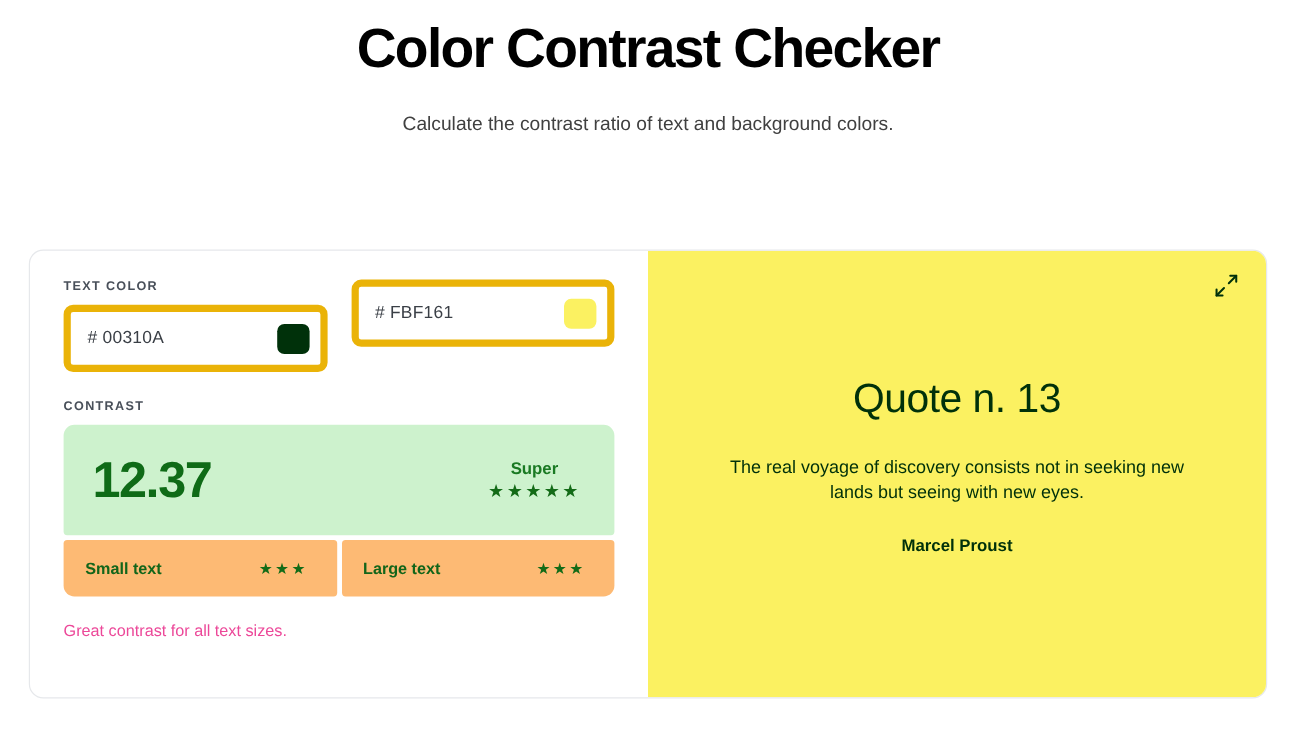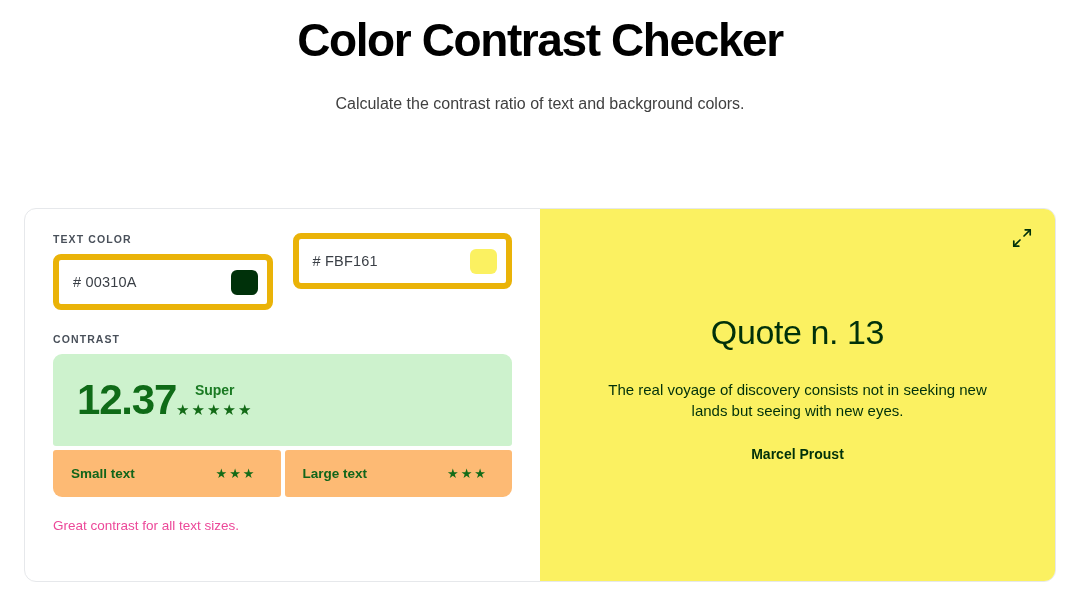--- a/index.html
+++ b/index.html
@@ -73,21 +73,21 @@
   
   .contrast-label { margin-top: 23px; }
 
   .score-box {
     margin-top: 0;
     height: 92px;
     background: #cdf2cd;
     border-radius: 9px 9px 3px 3px;
     display: flex; align-items: center;
     padding: 0 28px 0 24px;
-    justify-content: flex-start;
+    justify-content: space-between;
   }
   .score-value {
     font-size: 42px; font-weight: 800; letter-spacing: -1.2px;
     color: #0f6b17; line-height: 44px;
   }
   .score-rating { text-align: center; }
   .score-rating .rating-text {
     font-size: 14px; font-weight: 600; color: #1a7a23;
     line-height: 18px; margin-bottom: 2px;
   }

